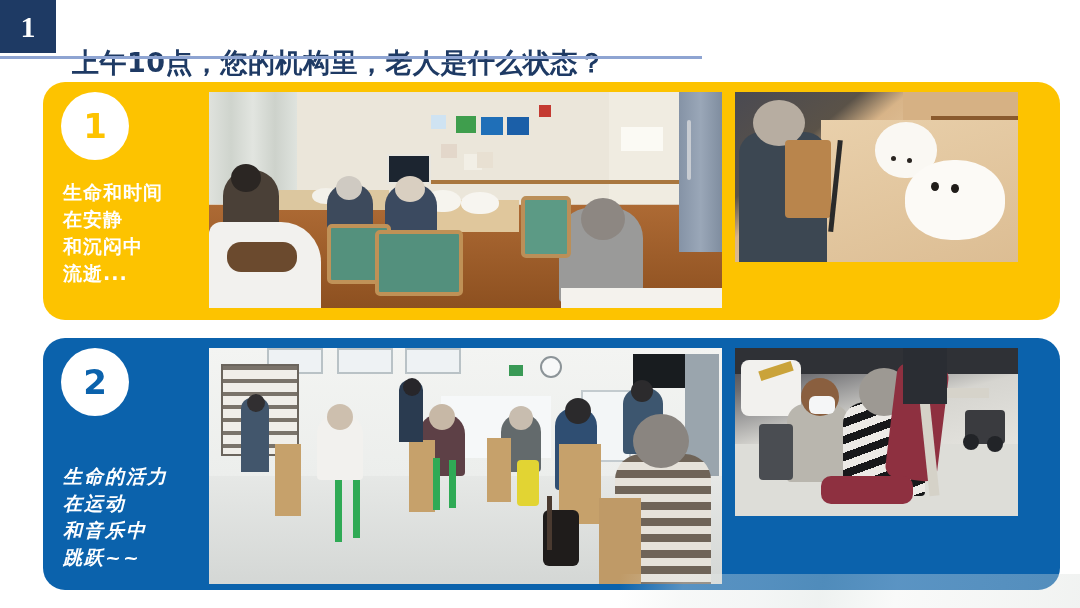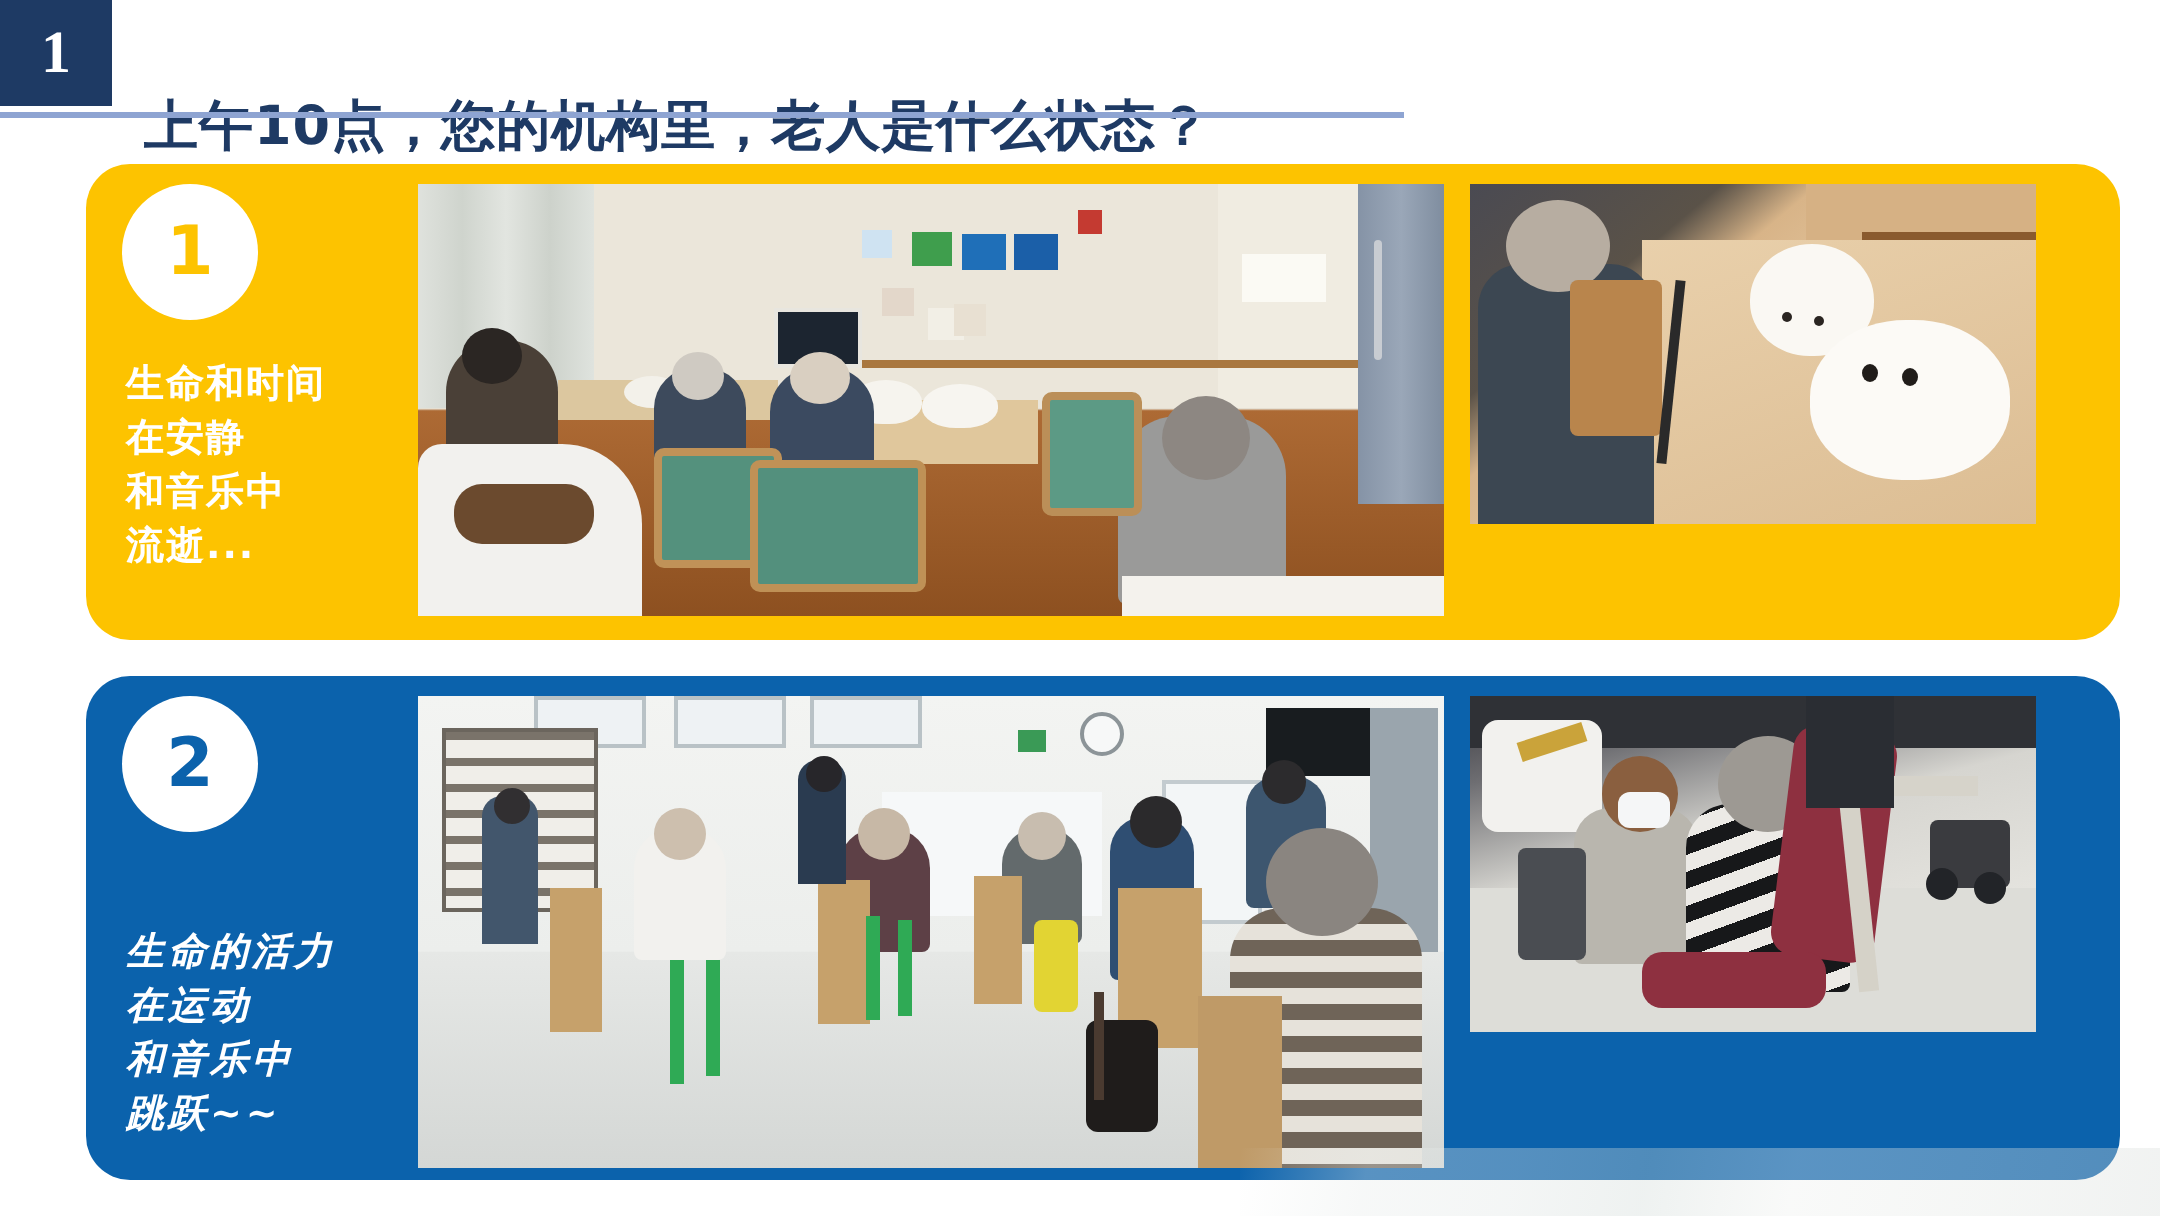--- a/index.html
+++ b/index.html
@@ -176,21 +176,21 @@
 </div>
 
 <div class="panel" id="panel-1">
 
   <div class="panel-badge">
     <span class="panel-badge-num">1</span>
   </div>
 
   <div class="panel-caption" id="panel-1-caption">生命和时间
 在安静
-和音乐中
+和沉闷中
 流逝...</div>
 
   <div class="photo" id="photo-1">
     <div class="scene" id="scene-1">
 
       <div class="sh" style="left:0;top:0;width:88px;height:112px;background:linear-gradient(90deg,#dfe2dd,#cfd4cd,#e2e5e0,#cdd2cb,#dfe3de);"></div>
       <div class="sh" style="left:88px;top:0;width:312px;height:112px;background:#ebe6da;"></div>
       <div class="sh" style="left:400px;top:0;width:200px;height:112px;background:#f0ece1;"></div>
 
       <div class="sh" style="left:222px;top:23px;width:15px;height:14px;background:#cfe3f2;"></div>

